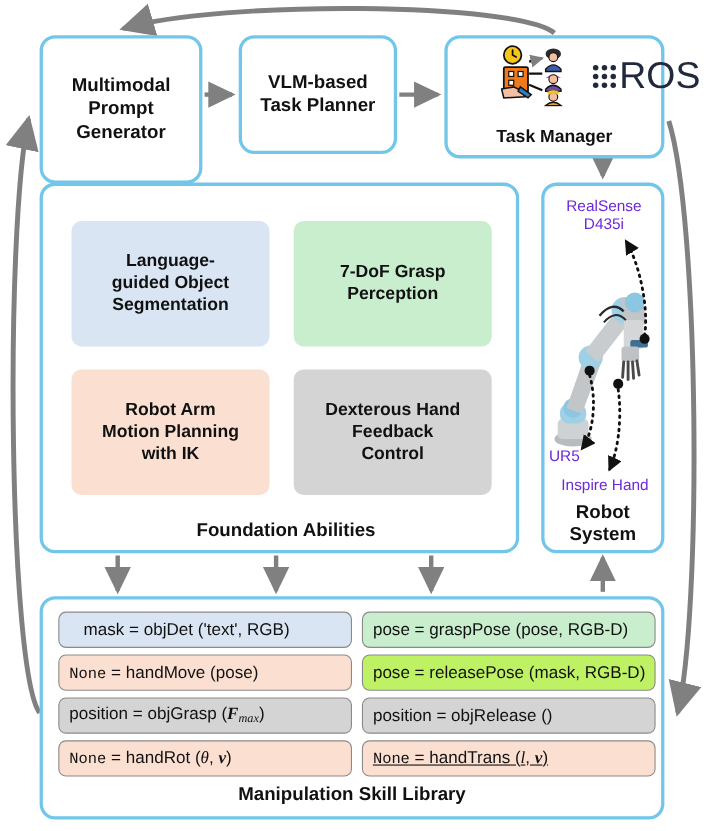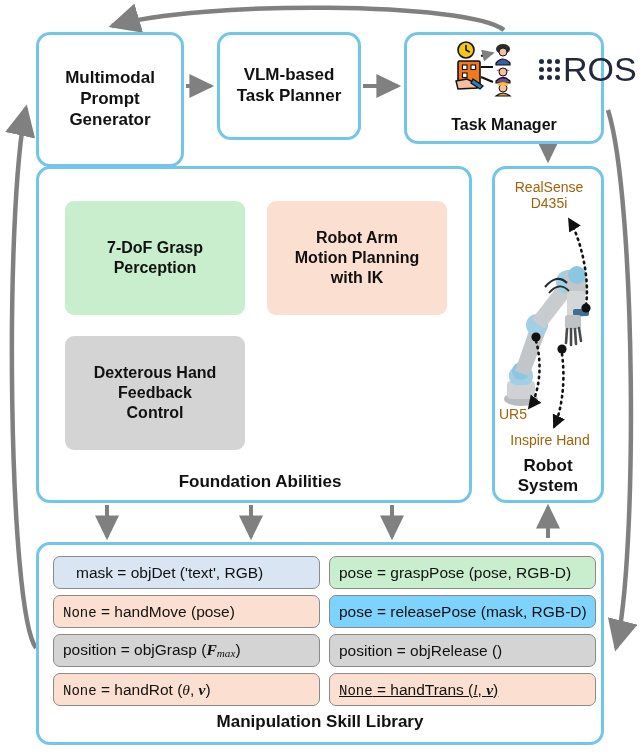--- a/index.html
+++ b/index.html
@@ -65,21 +65,21 @@
     position: absolute; left: 0; right: 0; bottom: 8px; text-align: center;
     font-weight: bold; font-size: 17px; padding-left: 12px;
   }
 
   
   #panel-robot { left: 492px; top: 166px; width: 112px; height: 337px; }
   #panel-robot .panel-caption {
     position: absolute; left: 0; right: 0; bottom: 4px; text-align: center;
     font-weight: bold; font-size: 17px; line-height: 1.18;
   }
-  .rs-lbl { position: absolute; font-size: 14px; text-align: center; line-height: 1.16; color: #a16207; }
+  .rs-lbl { position: absolute; font-size: 14px; text-align: center; line-height: 1.16; color: #6d28d9; }
   #rs-lbl-cam { left: 2px; top: 10px; width: 104px; }
   #rs-lbl-ur5 { left: 4px; top: 237px; width: 46px; text-align: left; }
   #rs-lbl-hand { left: 2px; top: 263px; width: 106px; }
   .robot-photo { position: absolute; left: 6px; top: 52px; width: 100px; height: 190px; }
 
   
   #panel-skills { left: 36px; top: 542px; width: 568px; height: 203px; }
   .sk-grid {
     position: absolute; left: 14px; top: 11px;
     display: grid; grid-template-columns: 267px 267px; grid-auto-rows: 33px;
@@ -188,20 +188,25 @@
             <i></i>
         </div>
         <span class="ros-text">ROS</span>
       </div>
     </div>
     <div class="tm-label">Task Manager</div>
   </div>
 
   <div class="panel" id="panel-foundation">
     <div class="fa-grid" id="fa-grid">
+        <div class="fa-cell" style="background: rgb(217, 229, 243);">
+          <span style="white-space: pre-line;">Language-
+guided Object
+Segmentation</span>
+        </div>
         <div class="fa-cell" style="background: rgb(200, 238, 206);">
           <span style="white-space: pre-line;">7-DoF Grasp
 Perception</span>
         </div>
         <div class="fa-cell" style="background: rgb(251, 224, 210);">
           <span style="white-space: pre-line;">Robot Arm
 Motion Planning
 with IK</span>
         </div>
         <div class="fa-cell" style="background: rgb(212, 212, 212);">
@@ -272,21 +277,21 @@
     <div class="sk-grid" id="sk-grid">
         <div class="sk-cell" style="background: rgb(217, 229, 243); padding-left: 22px;">
           <span>mask = objDet ('text', RGB)</span>
         </div>
         <div class="sk-cell" style="background: rgb(200, 238, 206);">
           <span>pose = graspPose (pose, RGB-D)</span>
         </div>
         <div class="sk-cell" style="background: rgb(251, 224, 210);">
           <span><span class="mono">None</span> = handMove (pose)</span>
         </div>
-        <div class="sk-cell" style="background: #7dd3fc;">
+        <div class="sk-cell" style="background: #bef264;">
           <span>pose = releasePose (mask, RGB-D)</span>
         </div>
         <div class="sk-cell" style="background: rgb(212, 212, 212);">
           <span>position = objGrasp (<span class="mbi">F</span><span class="sub">max</span>)</span>
         </div>
         <div class="sk-cell" style="background: rgb(212, 212, 212);">
           <span>position = objRelease ()</span>
         </div>
         <div class="sk-cell" style="background: rgb(251, 224, 210);">
           <span><span class="mono">None</span> = handRot (<span class="mi">θ</span>, <span class="mbi">v</span>)</span>

